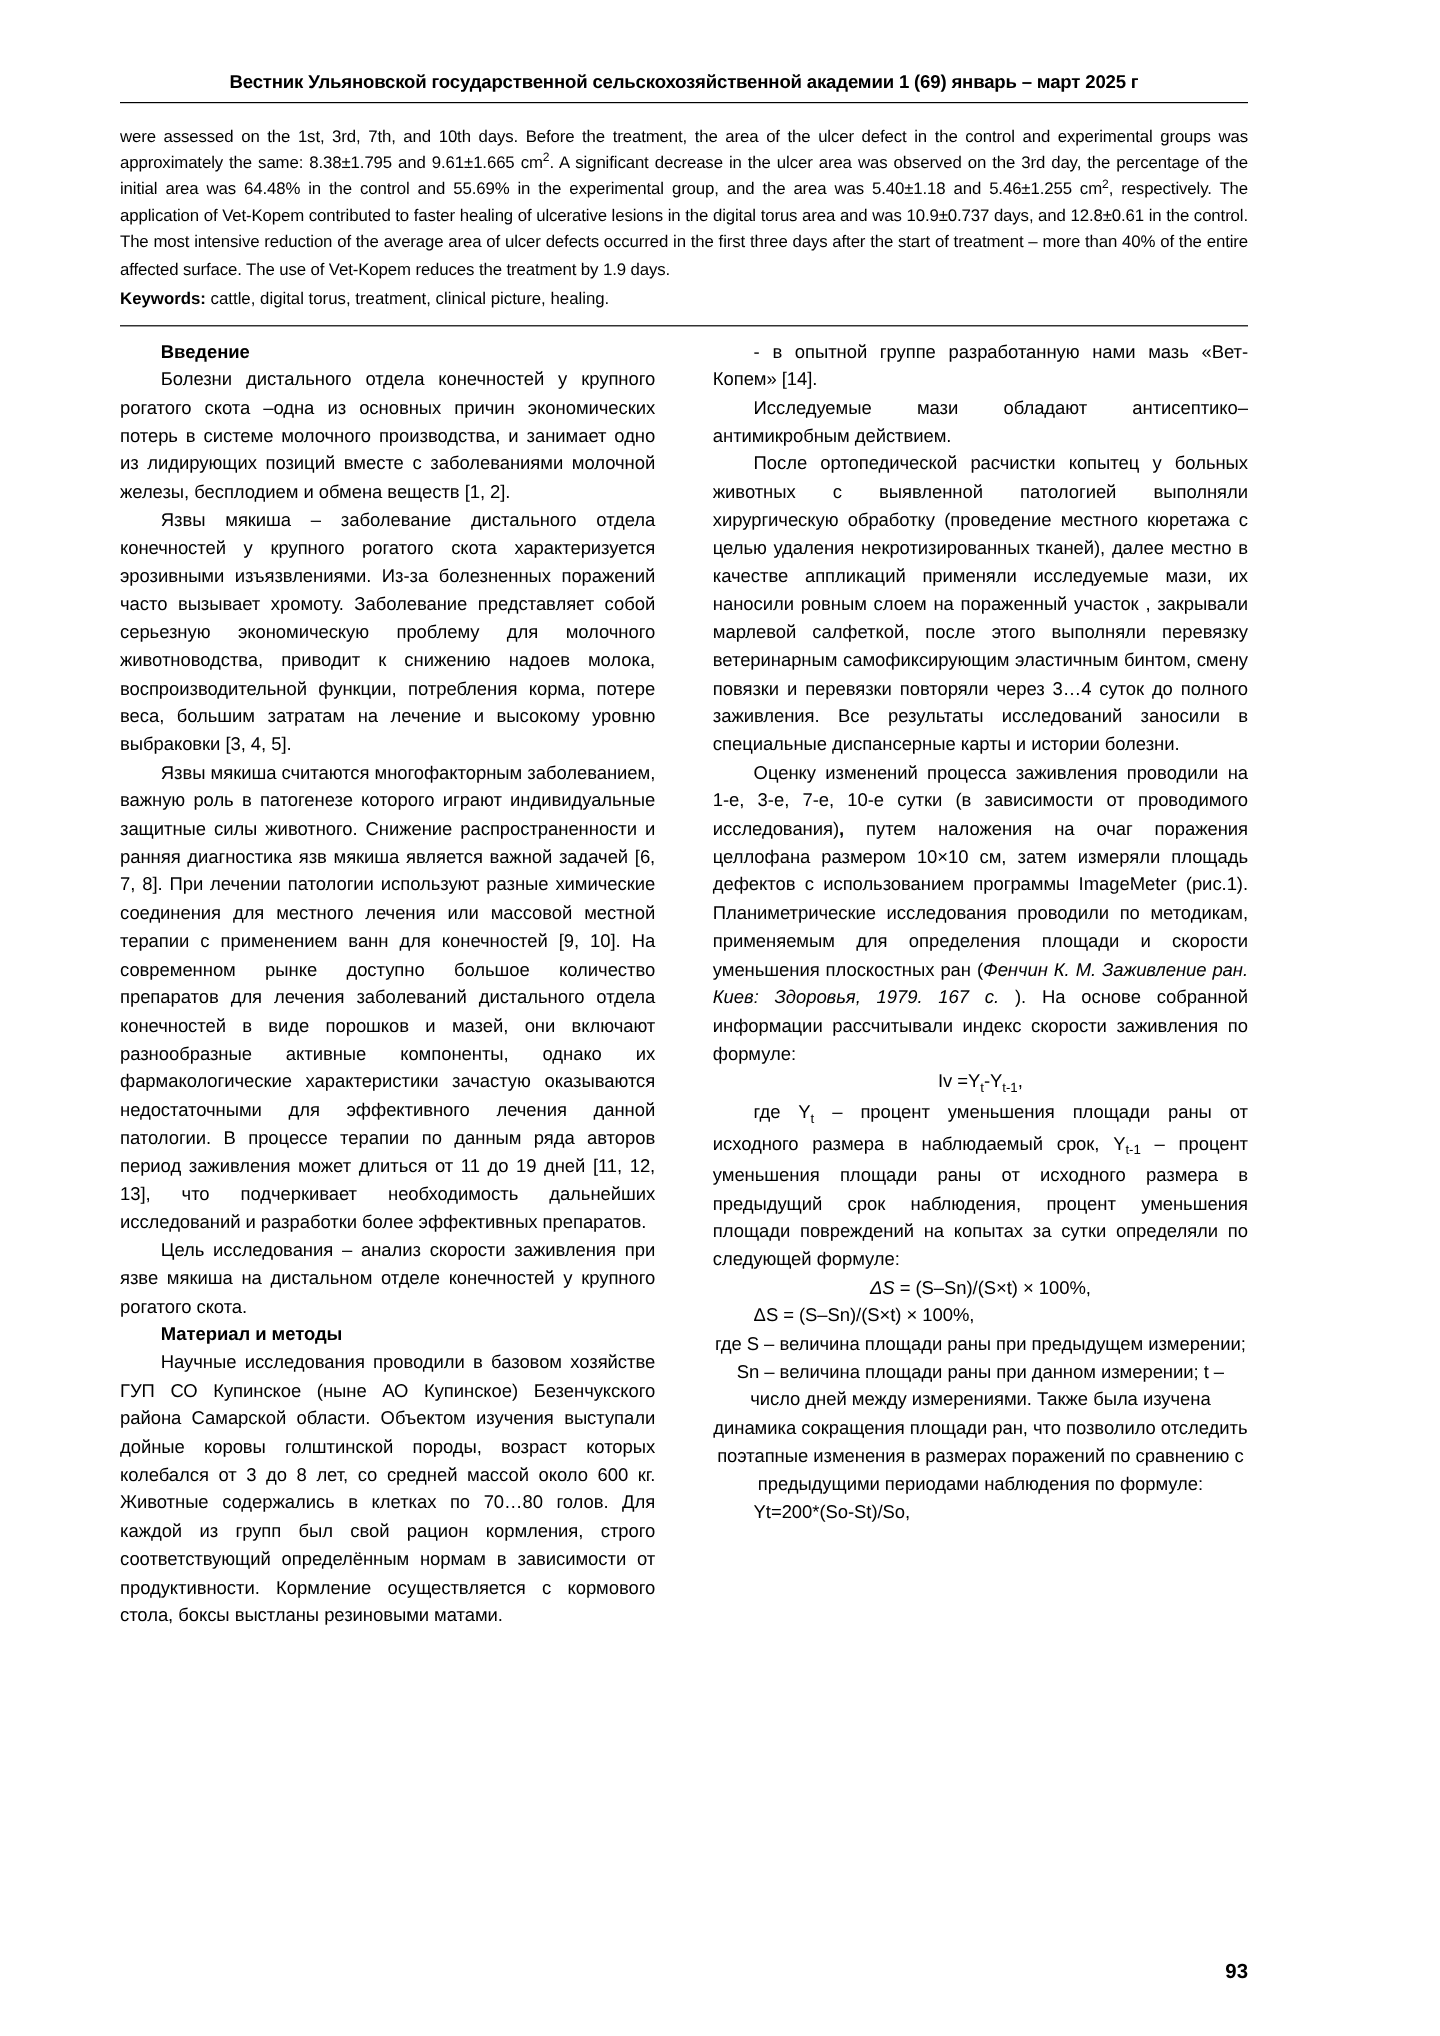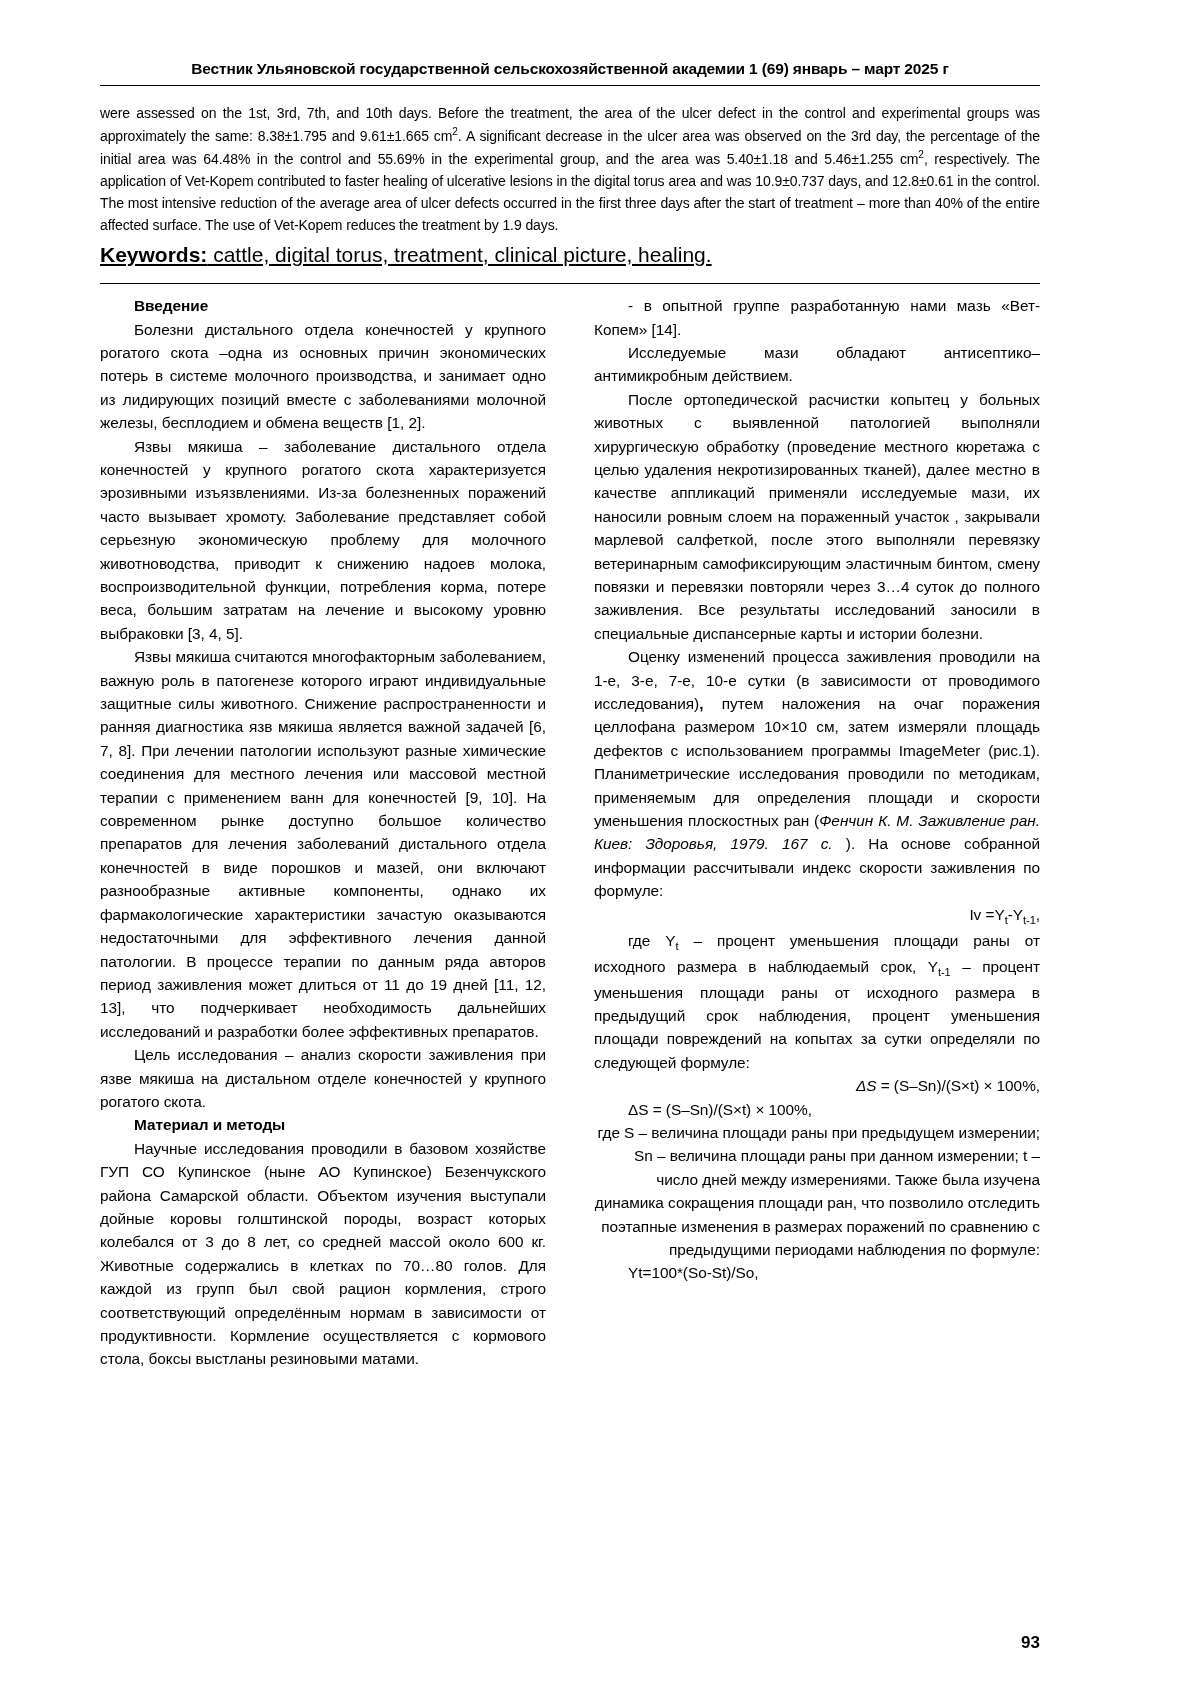--- a/index.html
+++ b/index.html
@@ -38,24 +38,23 @@
     font-size: 14px;
     line-height: 1.58;
     text-align: justify;
     letter-spacing: -0.1px;
   }
   .abstract-tail p {
     margin: 0;
   }
   .keywords {
     margin-top: 2px;
-    font-size: 21px;
+    font-size: 14px;
     line-height: 1.58;
     text-align: justify;
-    text-decoration: underline;
   }
   .keywords b { font-weight: bold; }
   .cols-rule {
     border: 0;
     border-top: 1.2px solid #000;
     margin: 12px 0 10px 0;
   }
   .columns {
     display: flex;
     gap: 48px;
@@ -71,21 +70,21 @@
   .col p {
     margin: 0;
     text-indent: 34px;
   }
   .col p.head {
     font-weight: bold;
     text-indent: 34px;
   }
   .col p.center {
     text-indent: 0;
-    text-align: right;
+    text-align: center;
   }
   .italic { font-style: italic; }
   .bold { font-weight: bold; }
   sup { font-size: 0.72em; vertical-align: super; }
   sub { font-size: 0.72em; vertical-align: sub; }
   .page-number {
     position: absolute;
     right: 100px;
     bottom: 44px;
     font-size: 17px;
@@ -125,19 +124,19 @@
     <div class="col">
       <p>- в опытной группе разработанную нами мазь «Вет-Копем» [14].</p>
       <p>Исследуемые мази обладают антисептико–антимикробным действием.</p>
       <p>После ортопедической расчистки копытец у больных животных с выявленной патологией выполняли хирургическую обработку (проведение местного кюретажа с целью удаления некротизированных тканей), далее местно в качестве аппликаций применяли исследуемые мази, их наносили ровным слоем на пораженный участок , закрывали марлевой салфеткой, после этого выполняли перевязку ветеринарным самофиксирующим эластичным бинтом, смену повязки и перевязки повторяли через 3…4 суток до полного заживления. Все результаты исследований заносили в специальные диспансерные карты и истории болезни.</p>
       <p>Оценку изменений процесса заживления проводили на 1-е, 3-е, 7-е, 10-е сутки (в зависимости от проводимого исследования)<span class="bold">,</span> путем наложения на очаг поражения целлофана размером 10×10 см, затем измеряли площадь дефектов с использованием программы ImageMeter (рис.1). Планиметрические исследования проводили по методикам, применяемым для определения площади и скорости уменьшения плоскостных ран (<span class="italic">Фенчин К. М. Заживление ран. Киев: Здоровья, 1979. 167 с. </span>). На основе собранной информации рассчитывали индекс скорости заживления по формуле:</p>
       <p class="center">Iv =Y<sub>t</sub>-Y<sub>t-1</sub>,</p>
       <p>где Y<sub>t</sub> – процент уменьшения площади раны от исходного размера в наблюдаемый срок, Y<sub>t-1</sub> – процент уменьшения площади раны от исходного размера в предыдущий срок наблюдения, процент уменьшения площади повреждений на копытах за сутки определяли по следующей формуле:</p>
       <p class="center"><span class="italic">Δ</span><span class="italic">S</span> = (S–Sn)/(S×t) × 100%,</p>
       <p>ΔS = (S–Sn)/(S×t) × 100%,</p>
       <p class="center">где S – величина площади раны при предыдущем измерении; Sn – величина площади раны при данном измерении; t – число дней между измерениями. Также была изучена динамика сокращения площади ран, что позволило отследить поэтапные изменения в размерах поражений по сравнению с предыдущими периодами наблюдения по формуле:</p>
-      <p>Yt=100*(So-St)/So,</p>
+      <p>Yt=200*(So-St)/So,</p>
     </div>
 
   </div>
 
   <div class="page-number">93</div>
 </div>
 
 </body></html>

